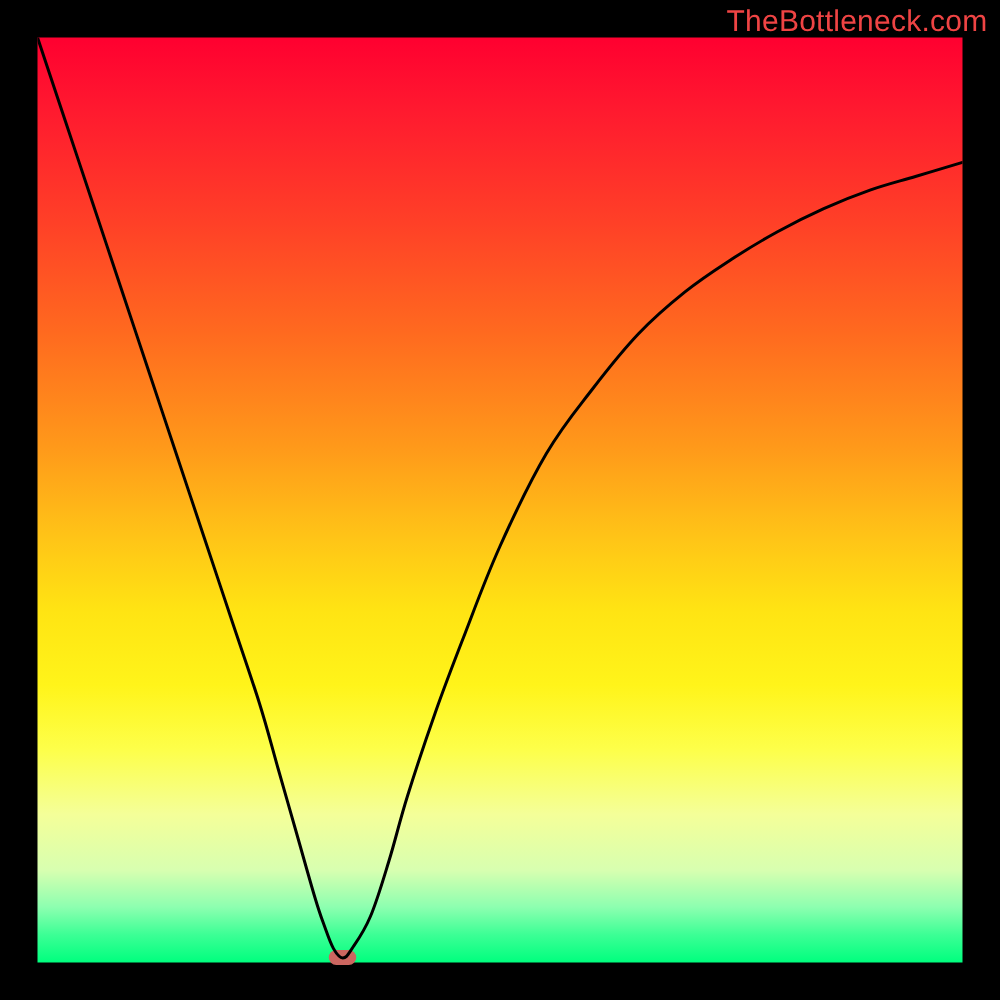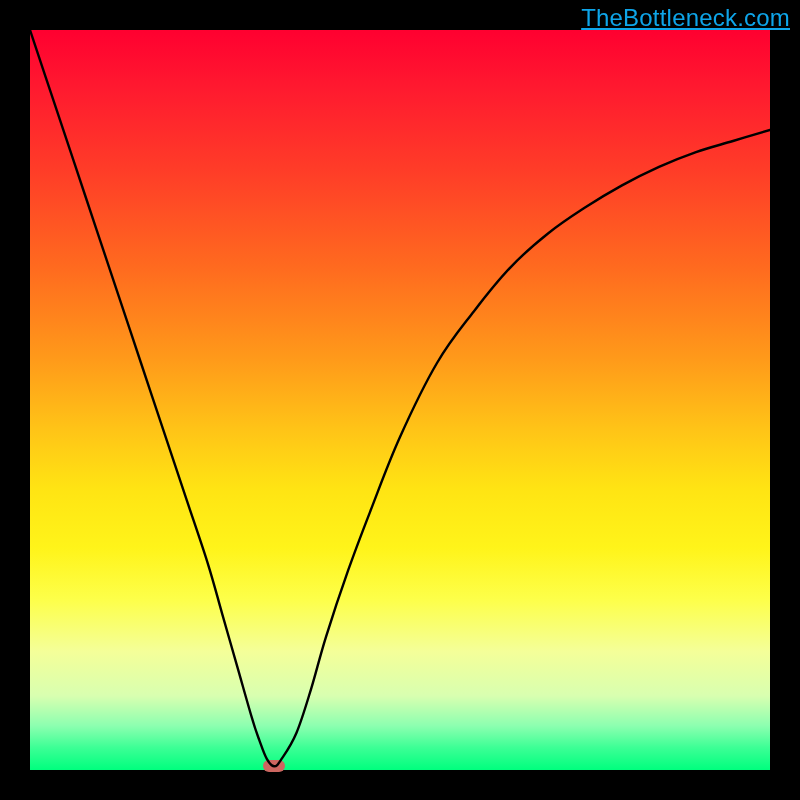--- a/index.html
+++ b/index.html
@@ -14,27 +14,26 @@
   .frame {
     position: relative;
     width: 800px;
     height: 800px;
     background: #000;
   }
   .watermark {
     position: absolute;
     top: 4px;
     right: 10px;
-    color: #0ea5e9;
+    color: #ef4444;
     font-size: 24px;
     font-weight: 500;
     letter-spacing: 0.2px;
     z-index: 5;
     user-select: none;
-    text-decoration: underline;
   }
   .plot-outer {
     position: absolute;
     left: 30px;
     top: 30px;
     width: 740px;
     height: 740px;
     background: #000;
   }
   .plot-inner {

